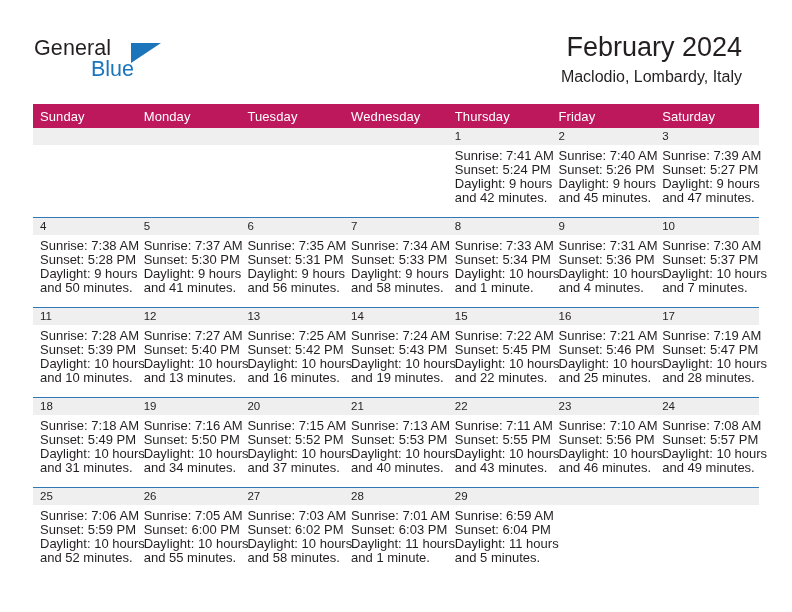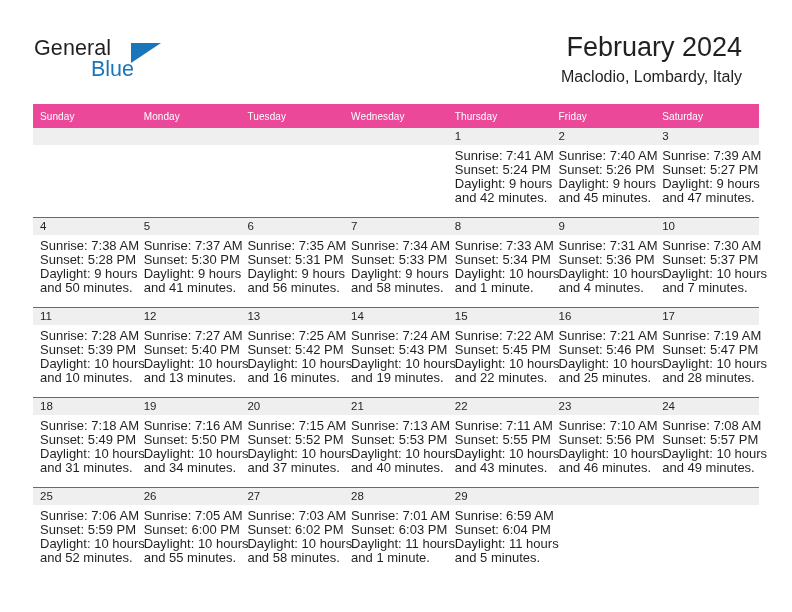--- a/index.html
+++ b/index.html
@@ -89,23 +89,23 @@
     left: 33px;
     top: 104px;
     width: 726px;
   }
   table.cal {
     width: 726px;
     border-collapse: collapse;
     table-layout: fixed;
   }
   table.cal th {
-    background: #ec4899;
+    background: #be185d;
     color: #ffffff;
-    font-size: 10px;
+    font-size: 13px;
     font-weight: normal;
     text-align: left;
     padding: 4px 0 4px 7px;
     height: 16px;
     vertical-align: middle;
     letter-spacing: 0.1px;
   }
   td.daycell {
     vertical-align: top;
     padding: 0;

